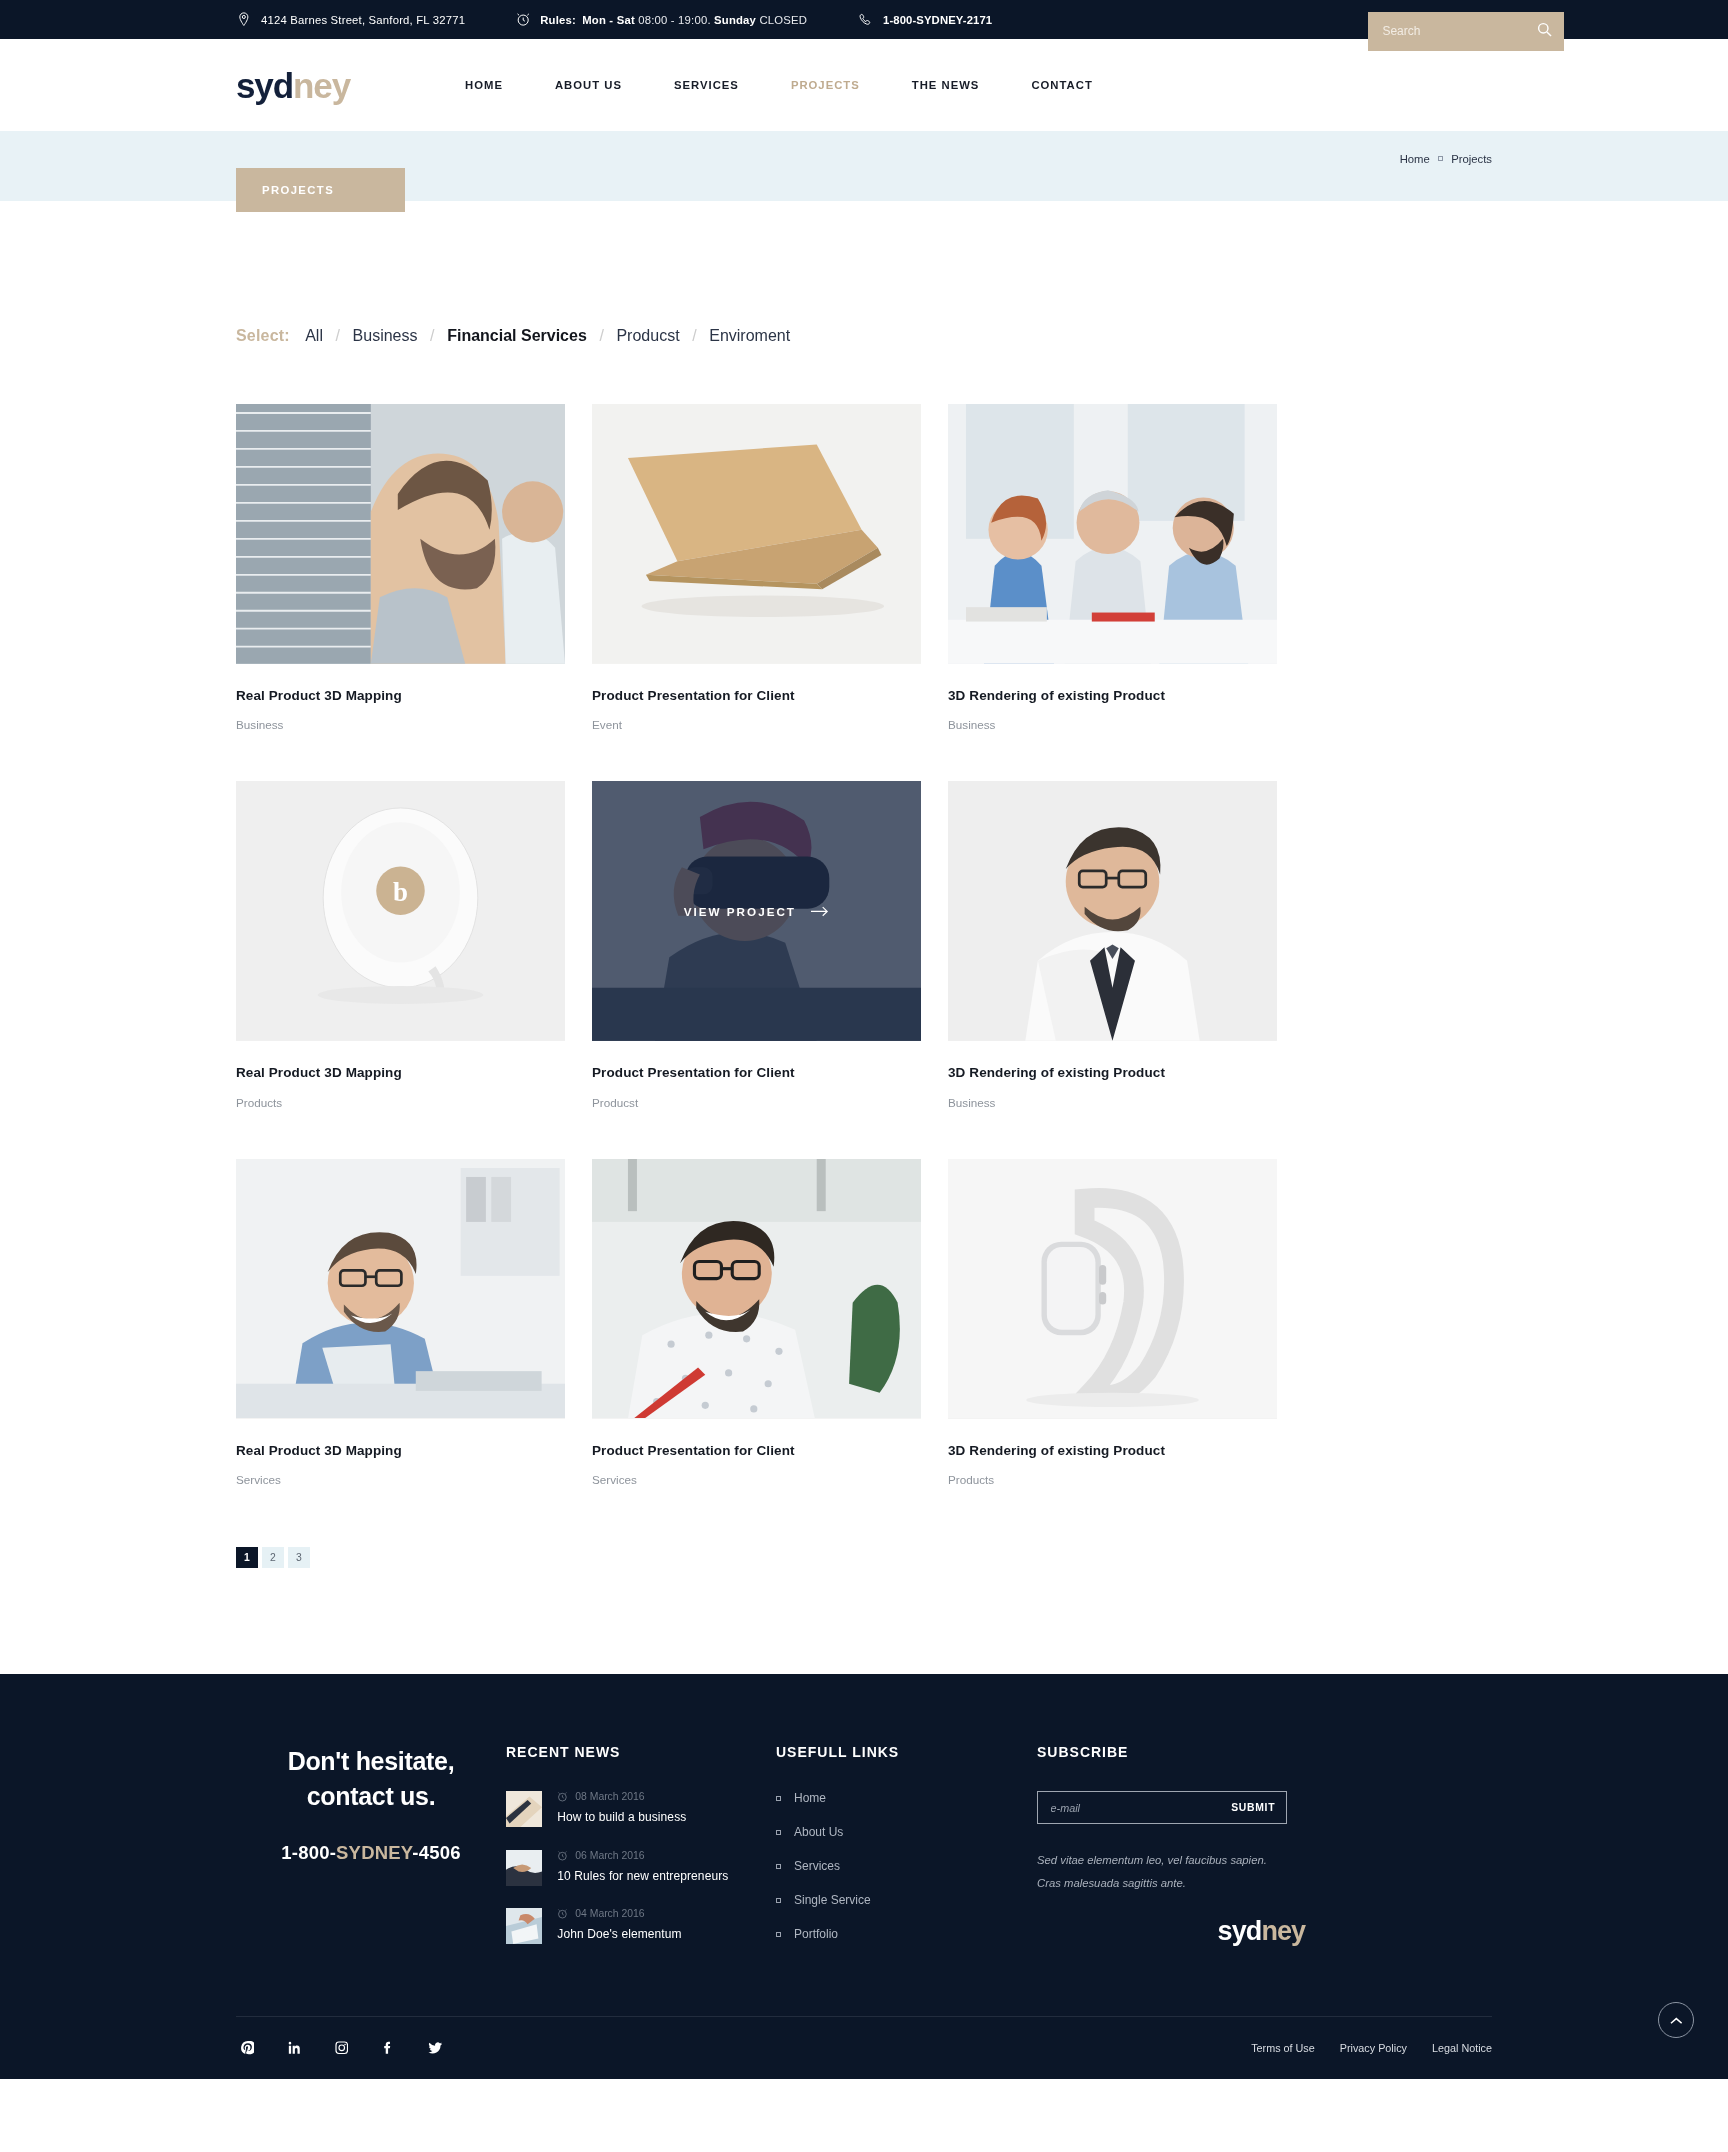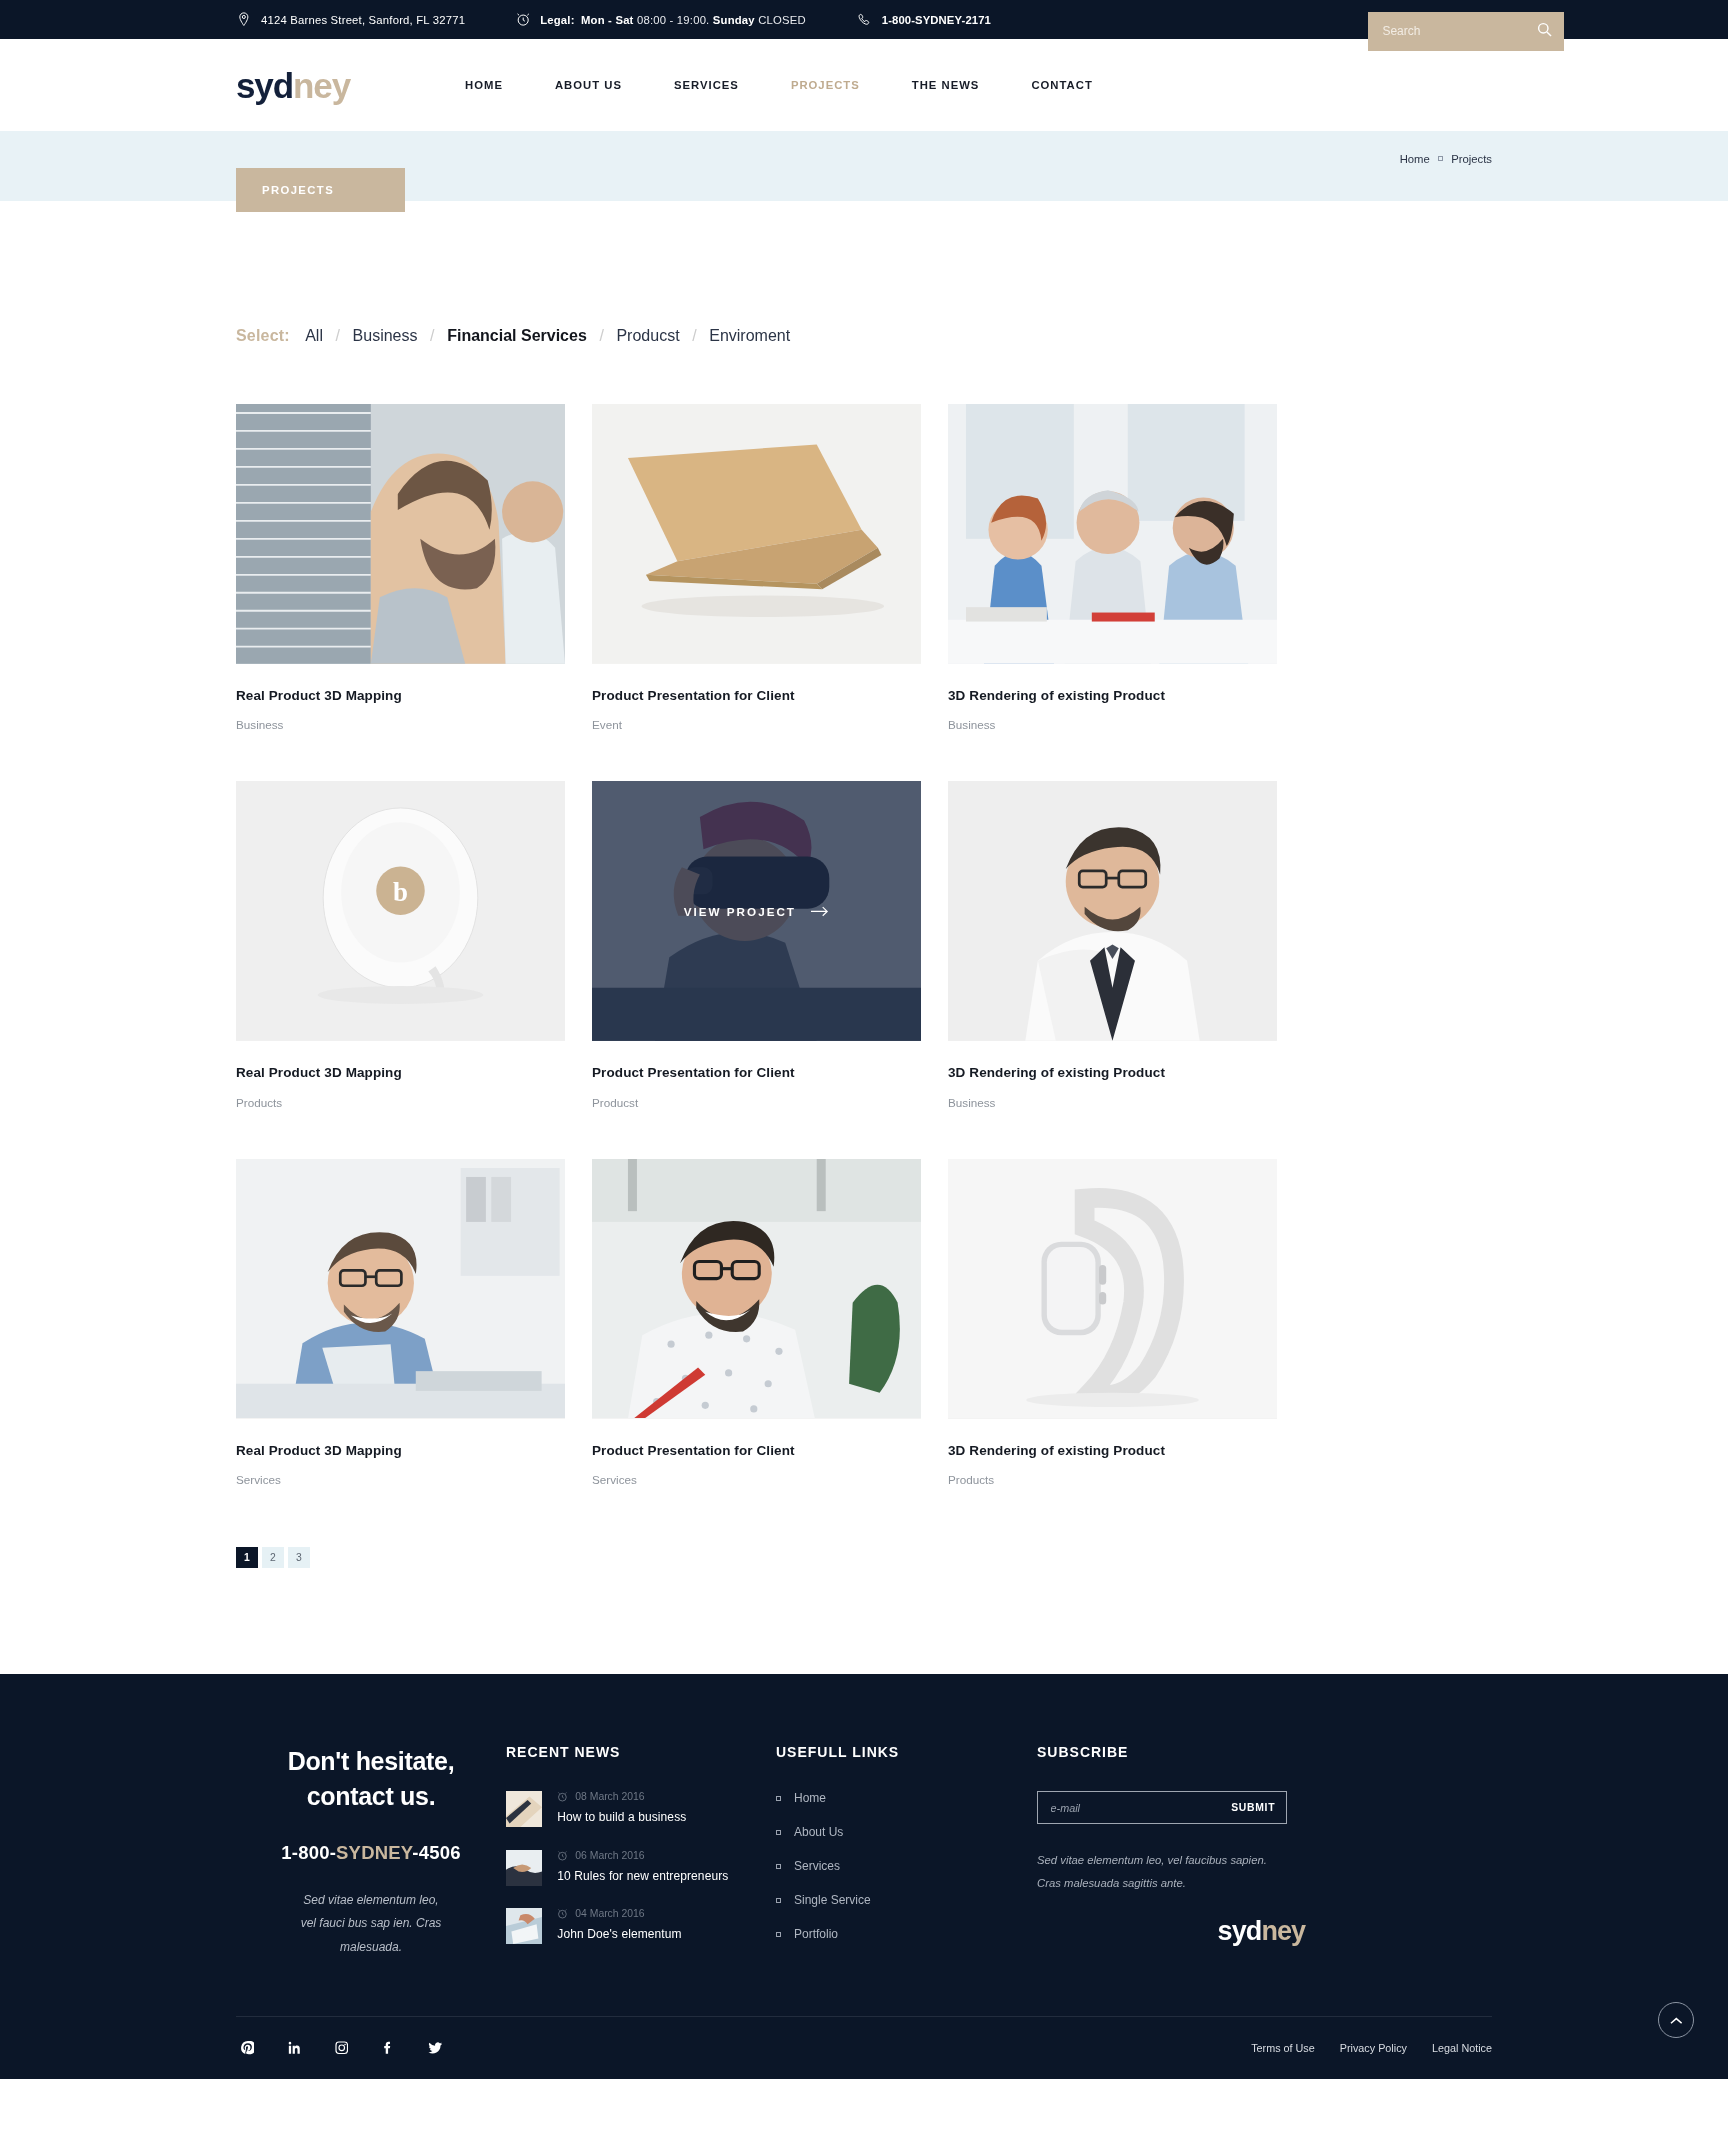--- a/index.html
+++ b/index.html
@@ -398,21 +398,21 @@
       </div>
 
       <div class="tb-item tb-hours">
         <span class="tb-icon">
           <svg width="14.4" height="14.4" viewBox="0 0 16 16" fill="none" stroke="#ffffff" stroke-width="1.1">
             <circle cx="8" cy="9" r="5.6"></circle>
             <path d="M8 6.2V9L9.9 10.2"></path>
             <path d="M3.4 3.6L1.7 2.1M12.6 3.6L14.3 2.1"></path>
           </svg>
         </span>
-        <span class="lbl">Legal:</span>
+        <span class="lbl">Rules:</span>
         <span class="b">Mon - Sat</span>
         <span class="n">&nbsp;</span>
         <span class="n">08:00 - 19:00.</span>
         <span class="n">&nbsp;</span>
         <span class="b">Sunday</span>
         <span class="n">&nbsp;</span>
         <span class="n">CLOSED</span>
       </div>
 
       <div class="tb-item tb-phone">
@@ -716,25 +716,20 @@
       <div class="footer-cols">
 
         <div class="fc-contact">
           <div class="f-bighead">
             <div>Don't hesitate,</div>
             <div>contact us.</div>
           </div>
           <div class="f-phone">
             <span>1-800-</span><span class="hl">SYDNEY</span><span>-4506</span>
           </div>
-          <div class="f-note">
-            <div>Sed vitae elementum leo,</div>
-            <div>vel fauci bus sap ien. Cras</div>
-            <div>malesuada.</div>
-          </div>
         </div>
 
         <div class="fc-news">
           <div class="f-head">RECENT NEWS</div>
 
           <div class="news-item">
             <div class="news-thumb">
               <svg viewBox="0 0 40 40">
                   <rect width="40" height="40" fill="#efe7db"></rect>
                   <path d="M0 28 L26 6 L40 18 L16 40 L0 40Z" fill="#e4d4bd"></path>

